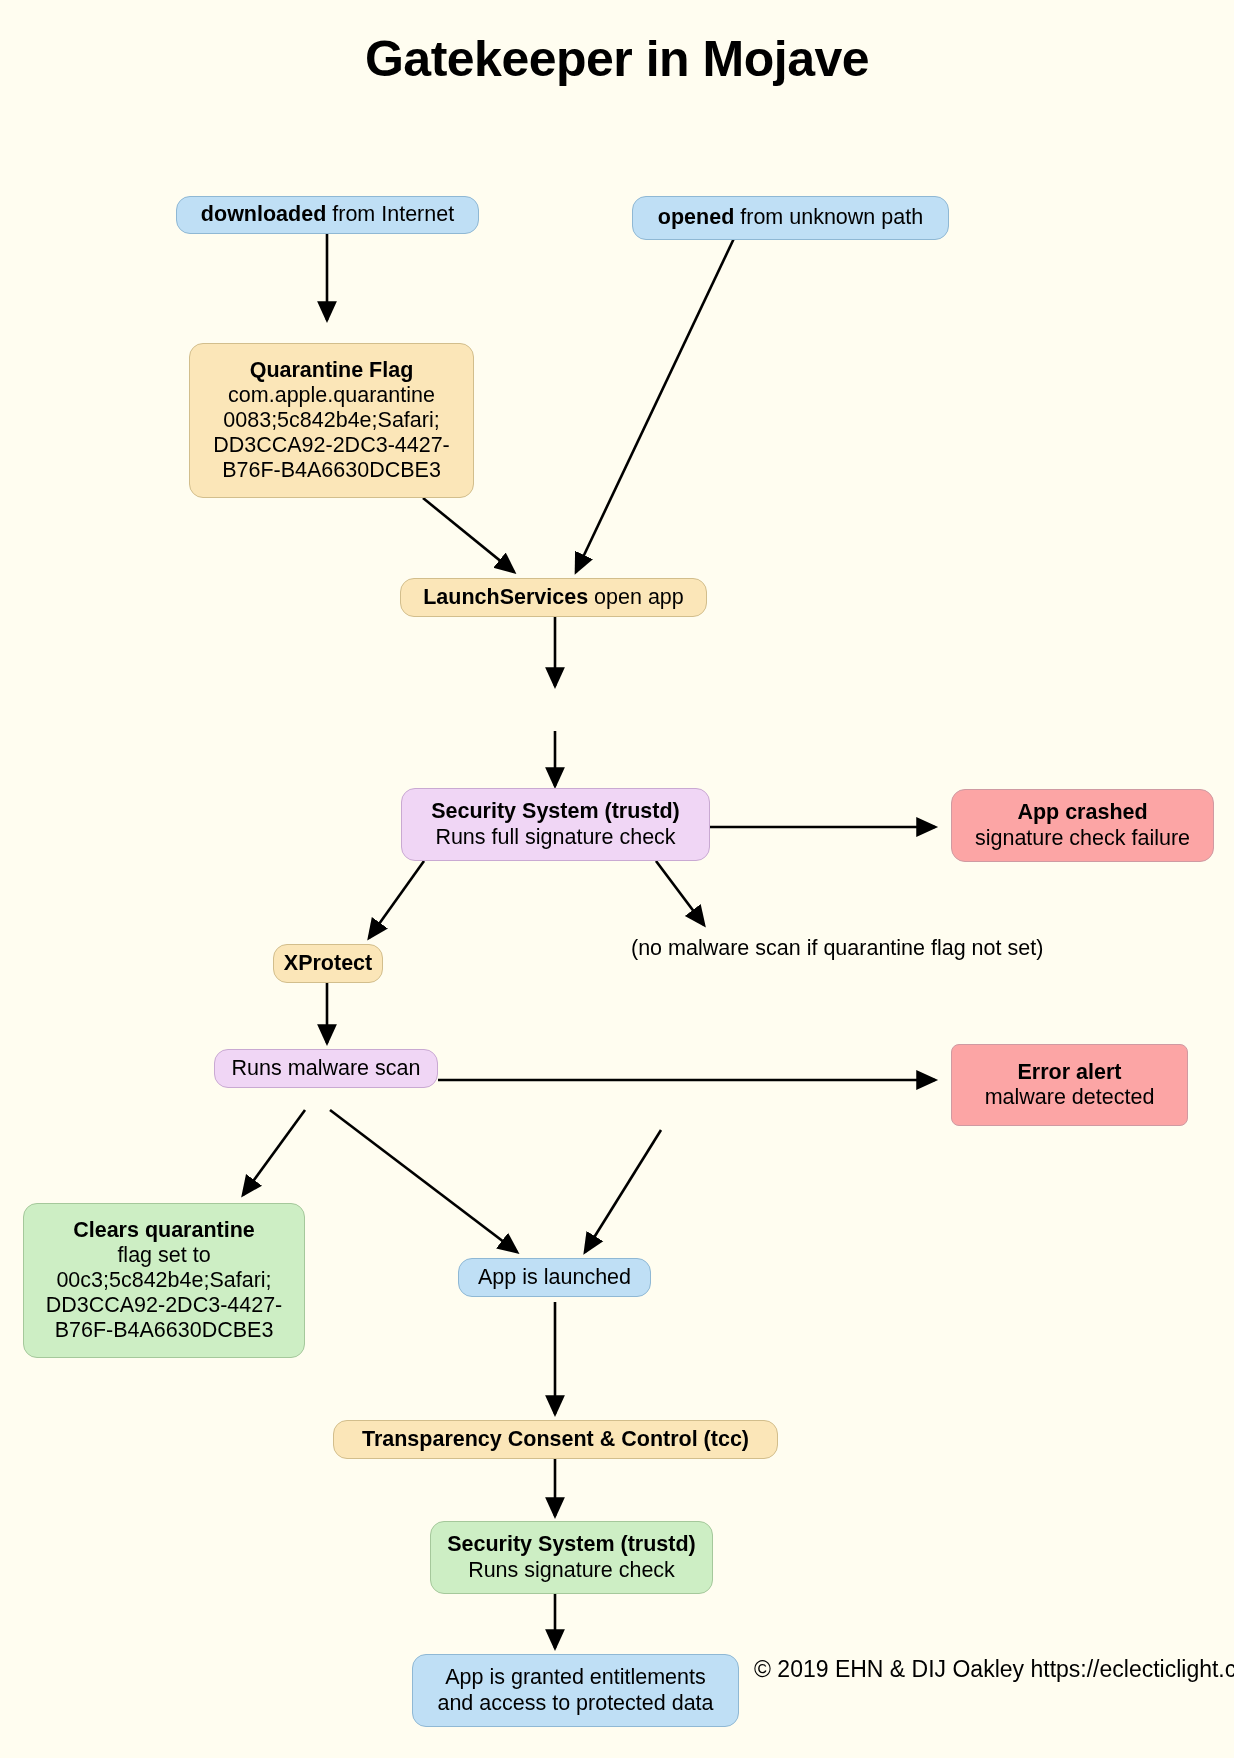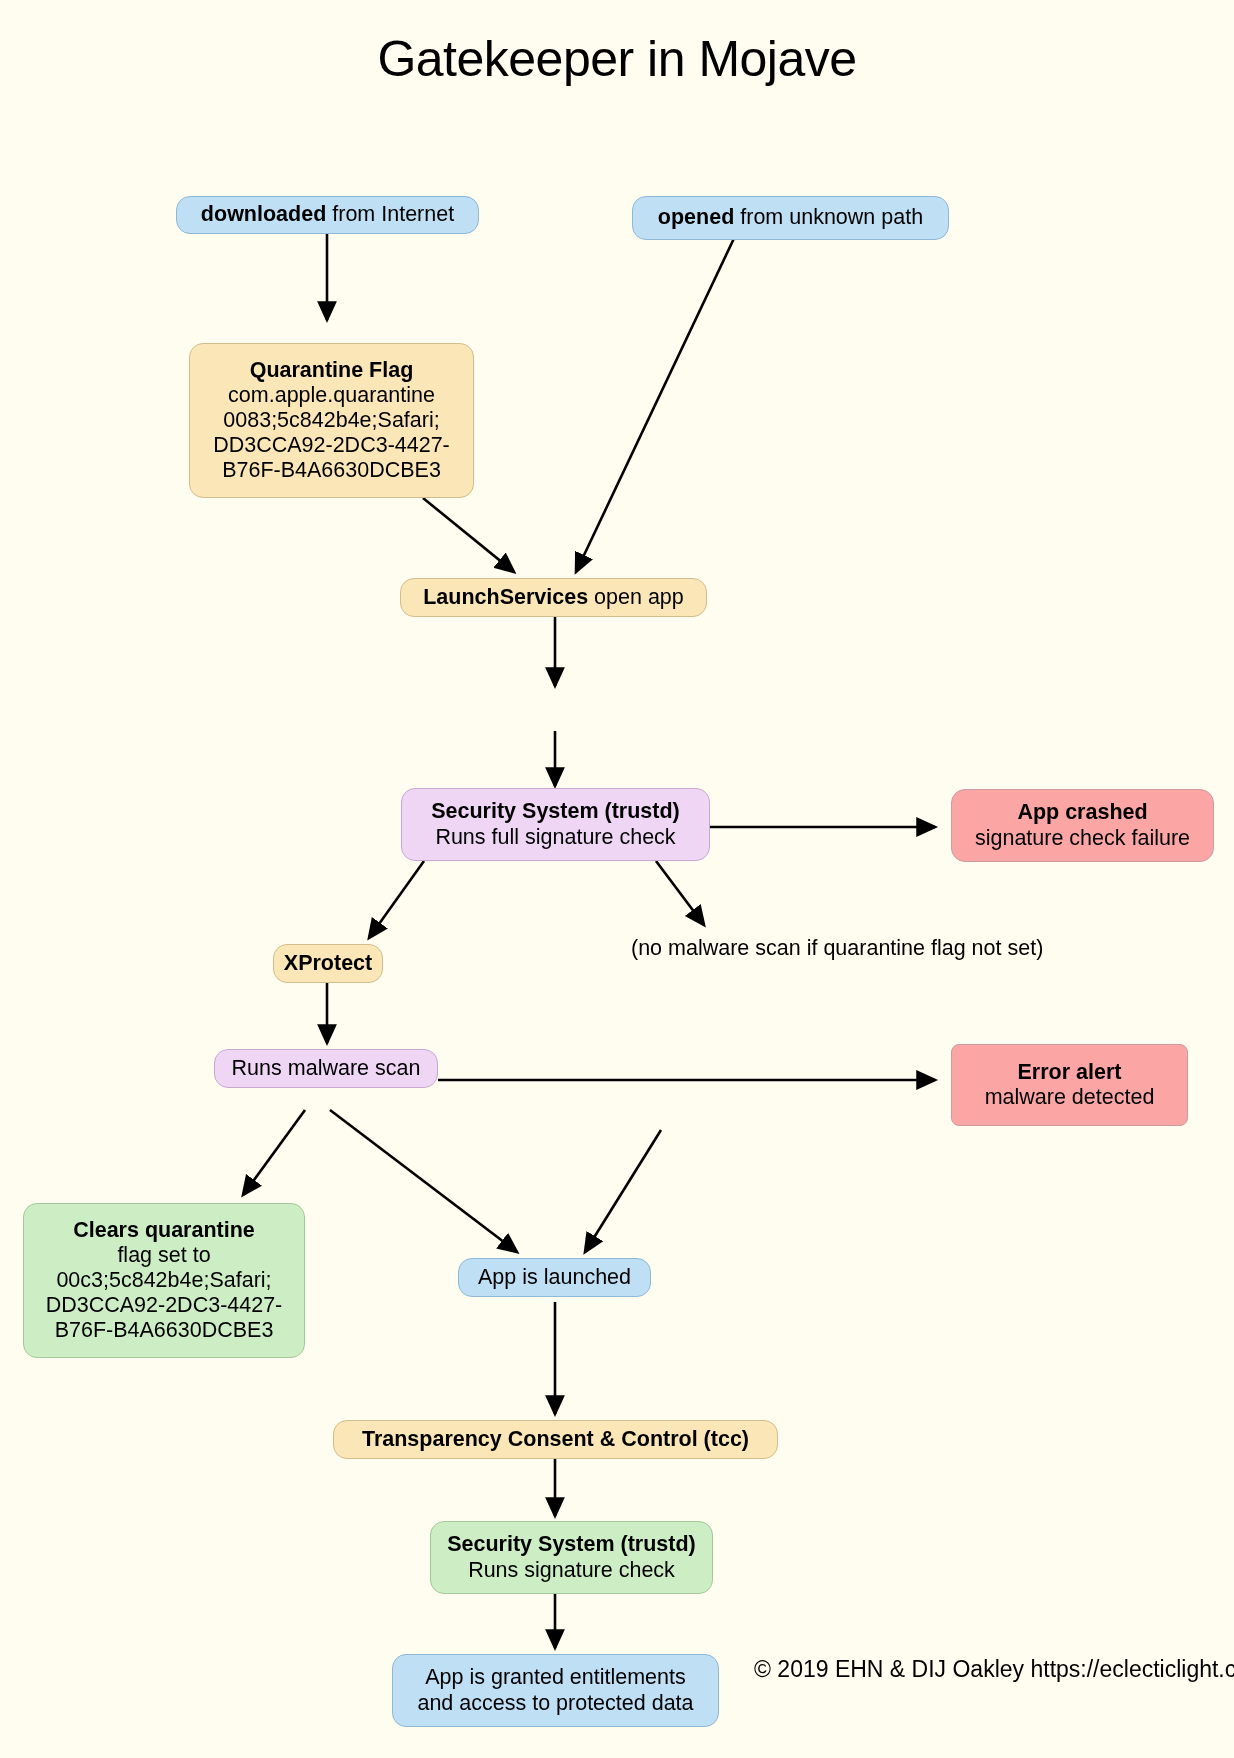--- a/index.html
+++ b/index.html
@@ -26,21 +26,21 @@
     height: 1758px;
     pointer-events: none;
   }
   .title {
     position: absolute;
     left: 0;
     top: 30px;
     width: 1234px;
     text-align: center;
     font-size: 50px;
-    font-weight: normal;
+    font-weight: bold;
     letter-spacing: -0.5px;
   }
   .node {
     position: absolute;
     box-sizing: border-box;
     border-radius: 14px;
     border: 1.5px solid #b9b08a;
     text-align: center;
     font-size: 21.5px;
     line-height: 1.17;
@@ -164,21 +164,21 @@
 
   <div class="node tan" style="left:333px; top:1420px; width:445px; height:39px;">
     <span class="ln hl">Transparency Consent &amp; Control (tcc)</span>
   </div>
 
   <div class="node green" style="left:430px; top:1521px; width:283px; height:73px;">
     <span class="ln hl">Security System (trustd)</span>
     <span class="ln">Runs signature check</span>
   </div>
 
-  <div class="node blue" style="left:392px; top:1654px; width:327px; height:73px;">
+  <div class="node blue" style="left:412px; top:1654px; width:327px; height:73px;">
     <span class="ln">App is granted entitlements</span>
     <span class="ln">and access to protected data</span>
   </div>
 
   <div class="note" style="left:631px; top:936px; width:280px;">
     <span class="ln">(no malware scan if</span>
     <span class="ln">quarantine flag not set)</span>
   </div>
 
   <div class="credit" style="left:754px; top:1654px; width:422px;">

